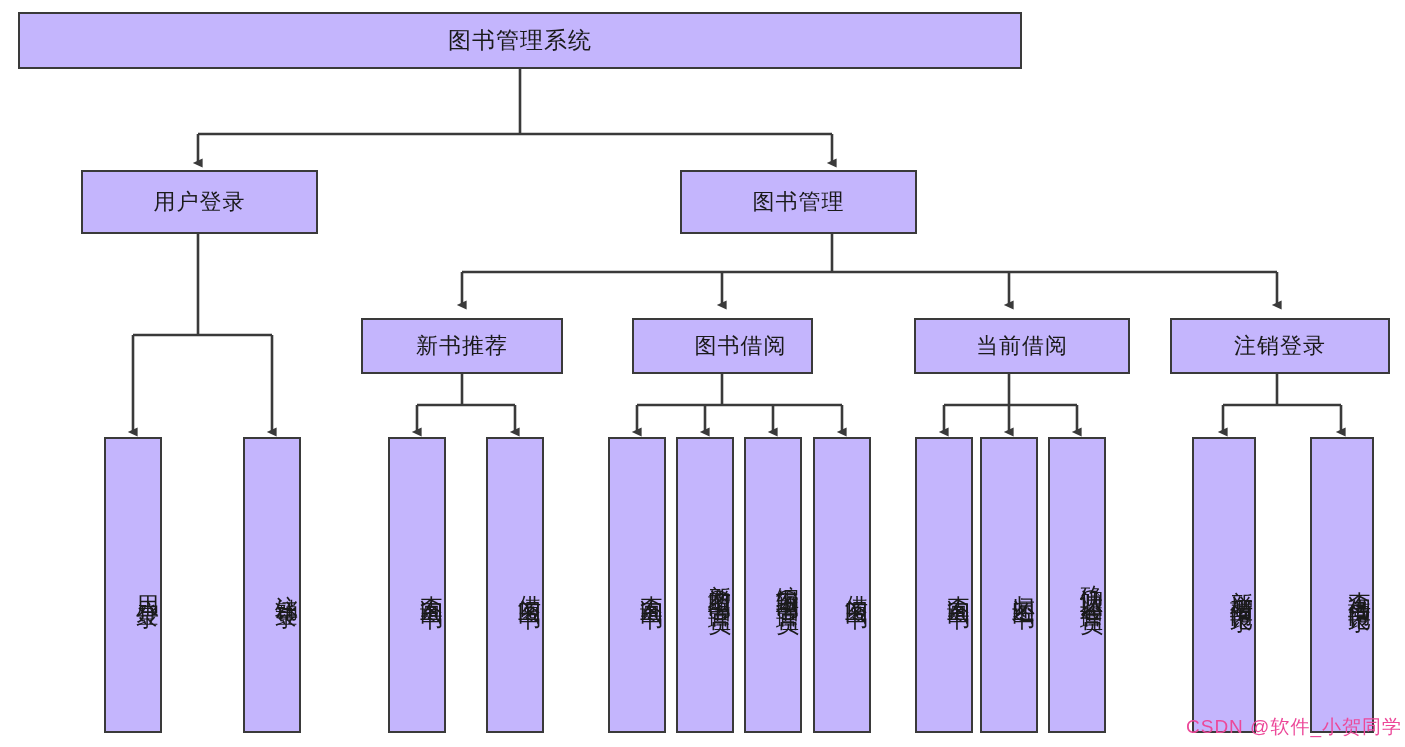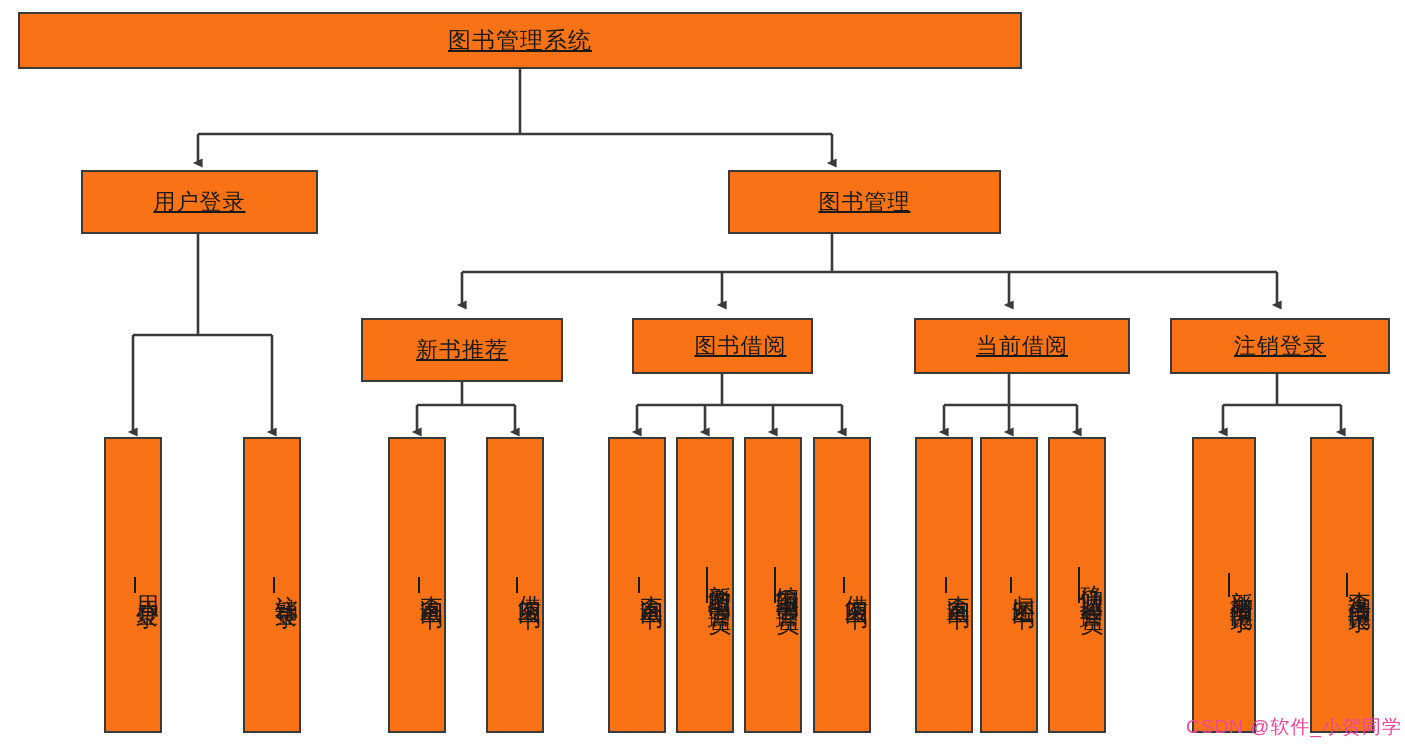--- a/index.html
+++ b/index.html
@@ -23,27 +23,26 @@
     left: 0;
     top: 0;
     width: 1405px;
     height: 747px;
     pointer-events: none;
   }
   .node {
     position: absolute;
     box-sizing: border-box;
     border: 2.5px solid #3a3a3a;
-    background: #f97316;
+    background: #c4b5fd;
     display: flex;
     align-items: center;
     justify-content: center;
     color: #1a1a1a;
     text-align: center;
-    text-decoration: underline;
   }
   .node.h {
     font-size: 22px;
     letter-spacing: 1px;
     line-height: 1.2;
   }
   .node.root {
     font-size: 23px;
   }
   .node.v {
@@ -125,25 +124,25 @@
     </g>
   </svg>
 
   <div class="node h root" style="left:18px; top:12px; width:1004px; height:57px;">
     <span>图书管理系统</span>
   </div>
 
   <div class="node h" style="left:81px; top:170px; width:237px; height:64px;">
     <span>用户登录</span>
   </div>
-  <div class="node h" style="left:728px; top:170px; width:273px; height:64px;">
+  <div class="node h" style="left:680px; top:170px; width:237px; height:64px;">
     <span>图书管理</span>
   </div>
 
-  <div class="node h" style="left:361px; top:318px; width:202px; height:64px;">
+  <div class="node h" style="left:361px; top:318px; width:202px; height:56px;">
     <span>新书推荐</span>
   </div>
   <div class="node h" style="left:632px; top:318px; width:181px; height:56px;padding-left:36px;">
     <span>图书借阅</span>
   </div>
   <div class="node h" style="left:902px; top:318px; width:216px; height:56px;margin-left:12px;">
     <span>当前借阅</span>
   </div>
   <div class="node h" style="left:1170px; top:318px; width:220px; height:56px;">
     <span>注销登录</span>

